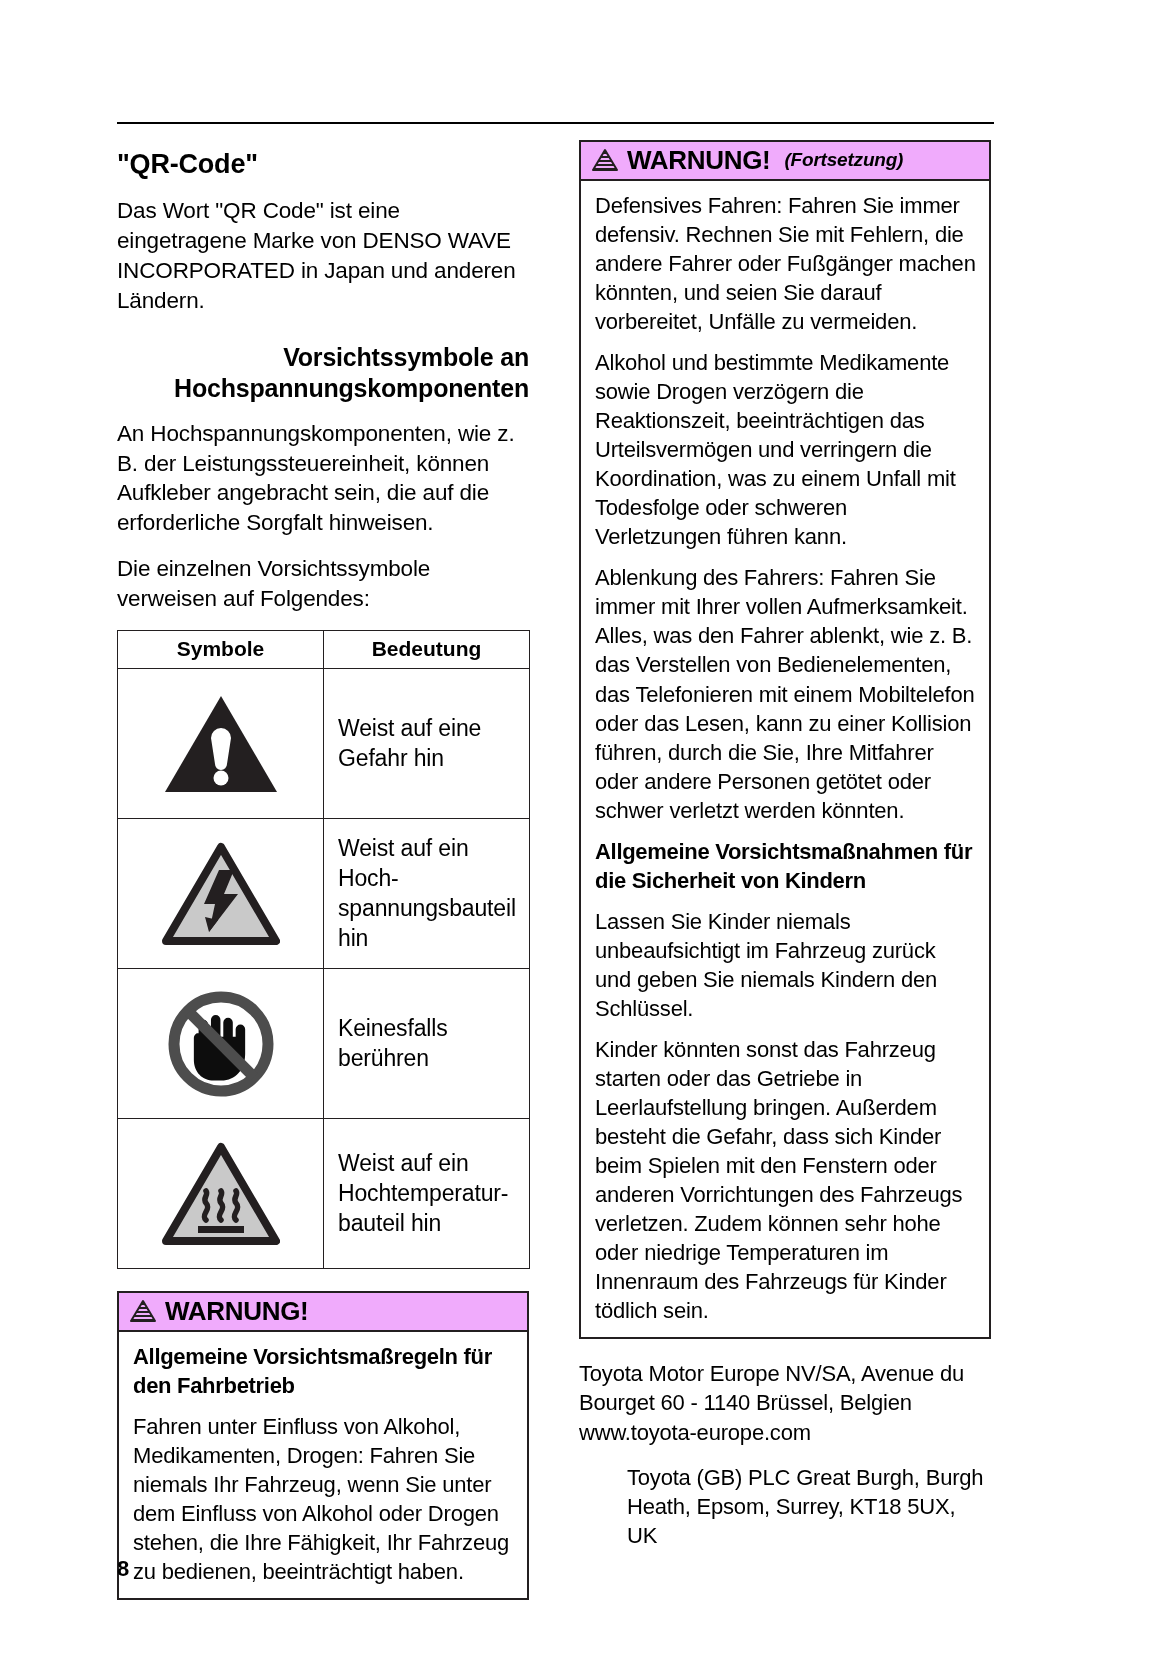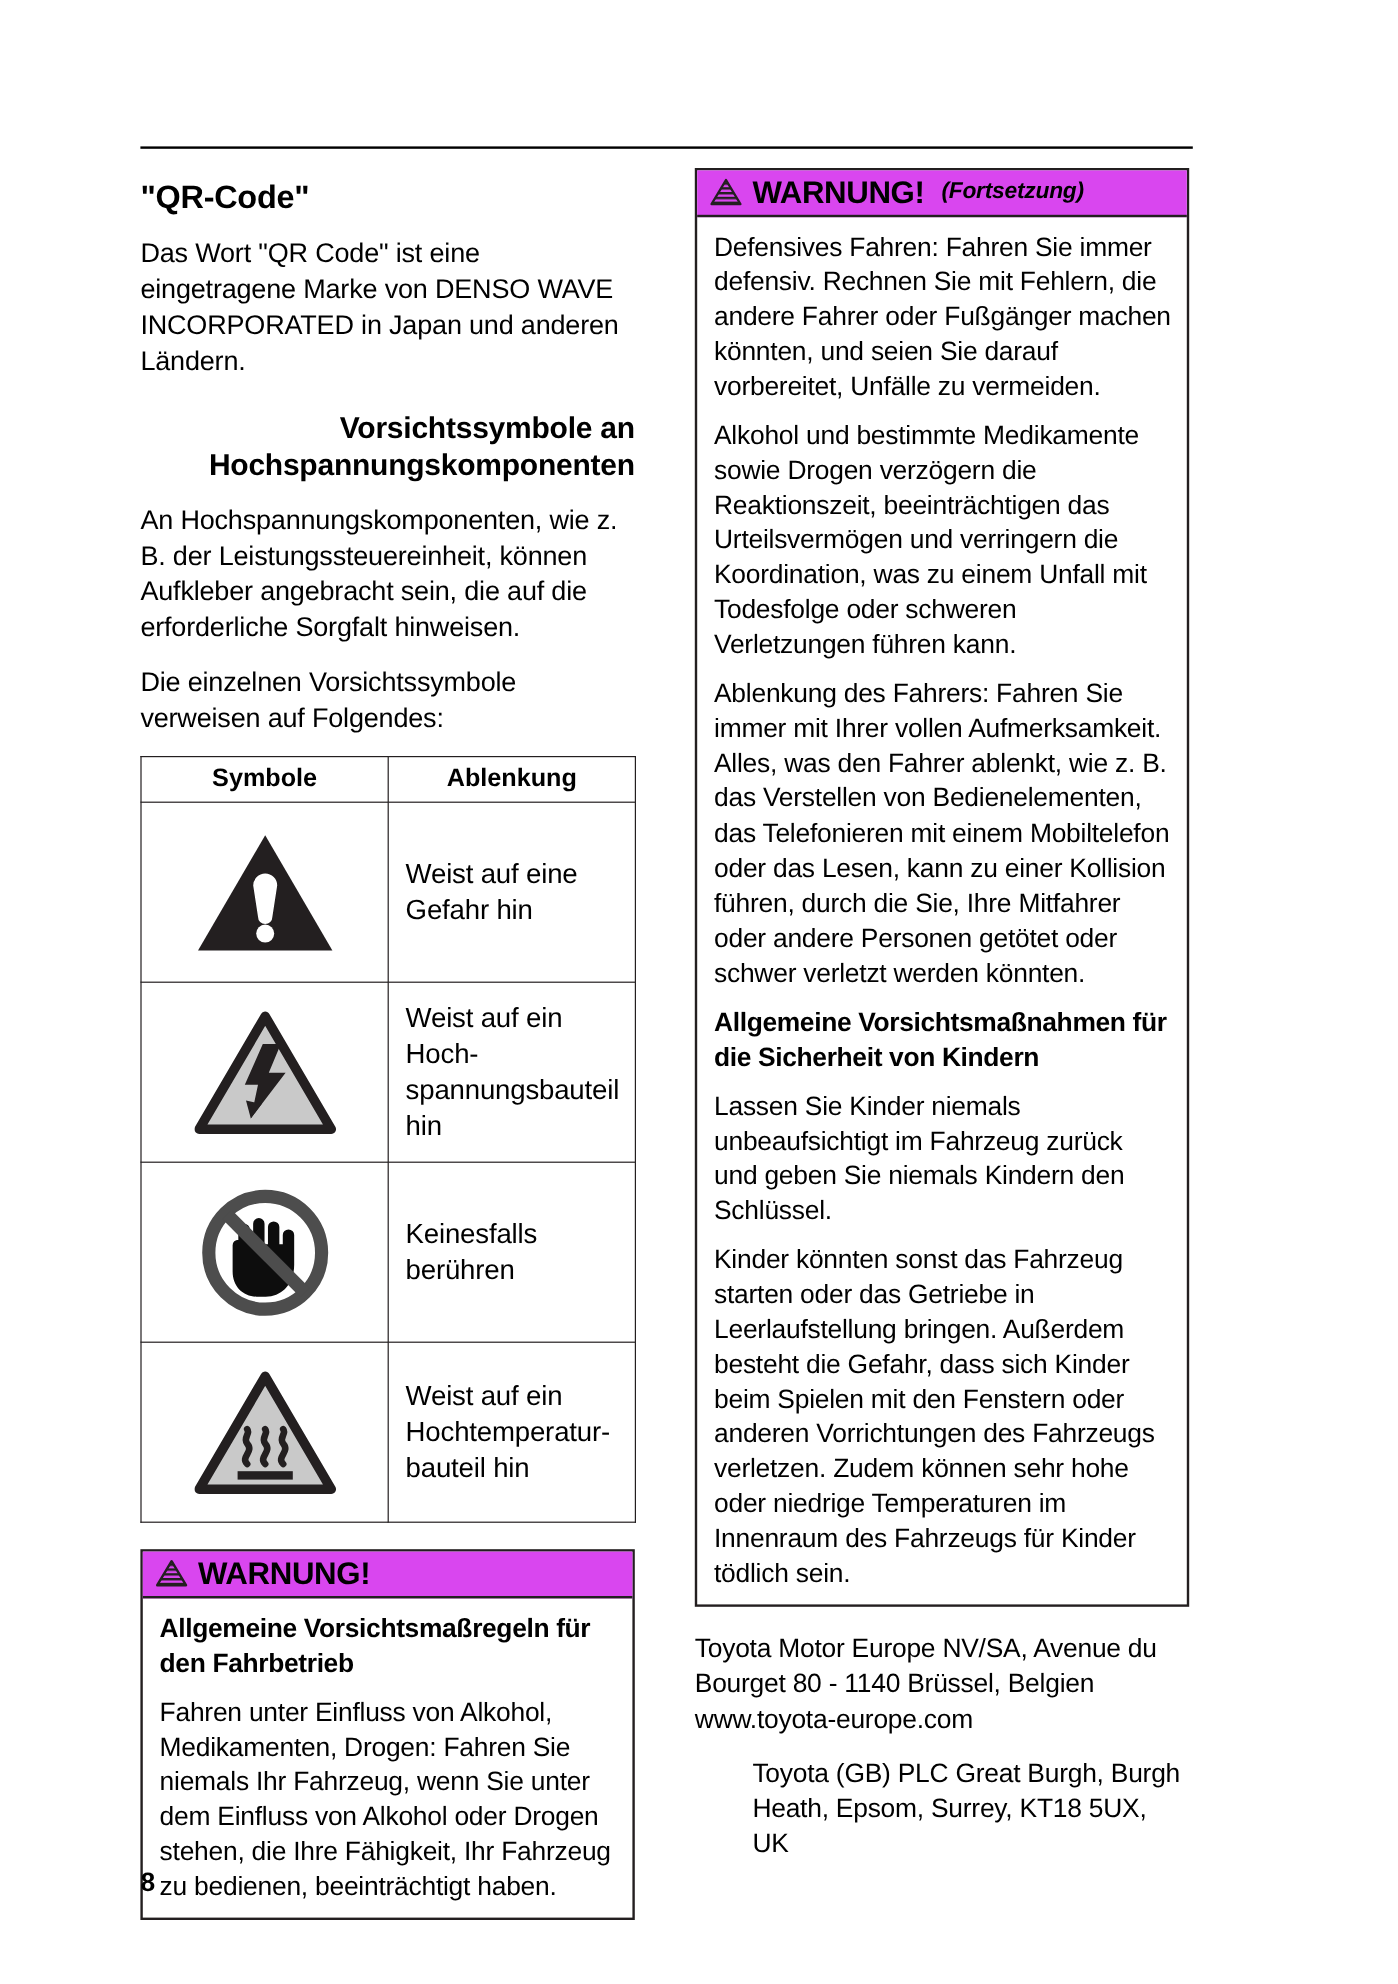--- a/index.html
+++ b/index.html
@@ -106,21 +106,21 @@
     letter-spacing: -0.15px;
   }
 
   
   .warnbox {
     border: 2px solid #231f20;
     margin-top: 22px;
     background: #fff;
   }
   .warnbox-head {
-    background: #d946ef;
+    background: #f0abfc;
     border-bottom: 2px solid #231f20;
     padding: 5px 10px 6px 10px;
     display: flex;
     align-items: center;
     gap: 8px;
   }
   .warnbox-head .wtitle {
     font-size: 26px;
     font-weight: bold;
     letter-spacing: -0.3px;
@@ -193,21 +193,21 @@
       <p class="body">Die einzelnen Vorsichtssymbole verweisen auf Folgendes:</p>
 
       <table class="symtable">
         <colgroup>
             <col class="c1">
             <col class="c2">
           </colgroup>
         <thead>
           <tr>
             <th>Symbole</th>
-            <th>Ablenkung</th>
+            <th>Bedeutung</th>
           </tr>
         </thead>
         <tbody>
 
           <tr>
             <td class="sym-cell">
               <span>
                 <svg width="118" height="104" viewBox="0 0 118 104">
                   <path d="M59 4 L115 100 L3 100 Z" fill="#231f20"></path>
                   <path d="M59 36 a10 10 0 0 1 10 10 l-4 26 a6 6 0 0 1 -12 0 l-4 -26 a10 10 0 0 1 10 -10 z" fill="#ffffff"></path>
@@ -308,21 +308,21 @@
           <p>Defensives Fahren: Fahren Sie immer defensiv. Rechnen Sie mit Fehlern, die andere Fahrer oder Fußgänger machen könnten, und seien Sie darauf vorbereitet, Unfälle zu vermeiden.</p>
           <p>Alkohol und bestimmte Medikamente sowie Drogen verzögern die Reaktionszeit, beeinträchtigen das Urteilsvermögen und verringern die Koordination, was zu einem Unfall mit Todesfolge oder schweren Verletzungen führen kann.</p>
           <p>Ablenkung des Fahrers: Fahren Sie immer mit Ihrer vollen Aufmerksamkeit. Alles, was den Fahrer ablenkt, wie z. B. das Verstellen von Bedienelementen, das Telefonieren mit einem Mobiltelefon oder das Lesen, kann zu einer Kollision führen, durch die Sie, Ihre Mitfahrer oder andere Personen getötet oder schwer verletzt werden könnten.</p>
           <p class="bold">Allgemeine Vorsichtsmaßnahmen für die Sicherheit von Kindern</p>
           <p>Lassen Sie Kinder niemals unbeaufsichtigt im Fahrzeug zurück und geben Sie niemals Kindern den Schlüssel.</p>
           <p>Kinder könnten sonst das Fahrzeug starten oder das Getriebe in Leerlaufstellung bringen. Außerdem besteht die Gefahr, dass sich Kinder beim Spielen mit den Fenstern oder anderen Vorrichtungen des Fahrzeugs verletzen. Zudem können sehr hohe oder niedrige Temperaturen im Innenraum des Fahrzeugs für Kinder tödlich sein.</p>
         </div>
       </div>
 
       <div class="footer-addr">
-        <p>Toyota Motor Europe NV/SA, Avenue du Bourget 80 - 1140 Brüssel, Belgien www.toyota-europe.com</p>
+        <p>Toyota Motor Europe NV/SA, Avenue du Bourget 60 - 1140 Brüssel, Belgien www.toyota-europe.com</p>
         <p>Toyota (GB) PLC Great Burgh, Burgh Heath, Epsom, Surrey, KT18 5UX, UK</p>
       </div>
 
     </div>
   </div>
 
   <div class="pagenum">8</div>
 
 </div>
 

